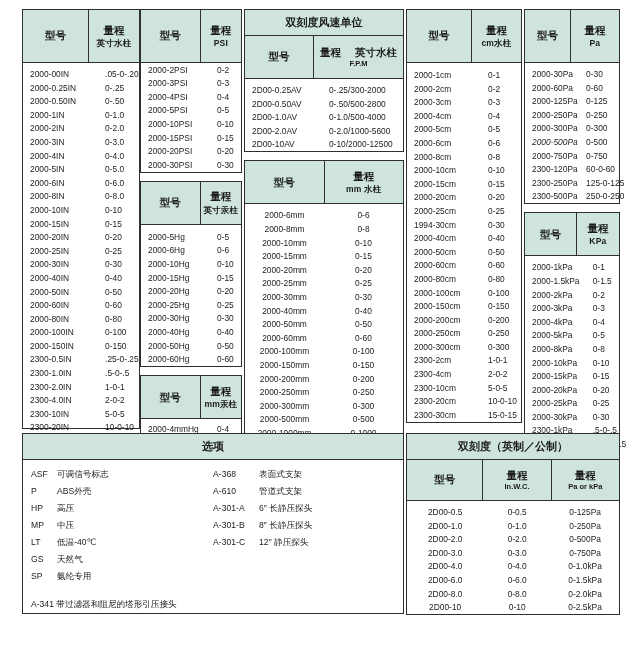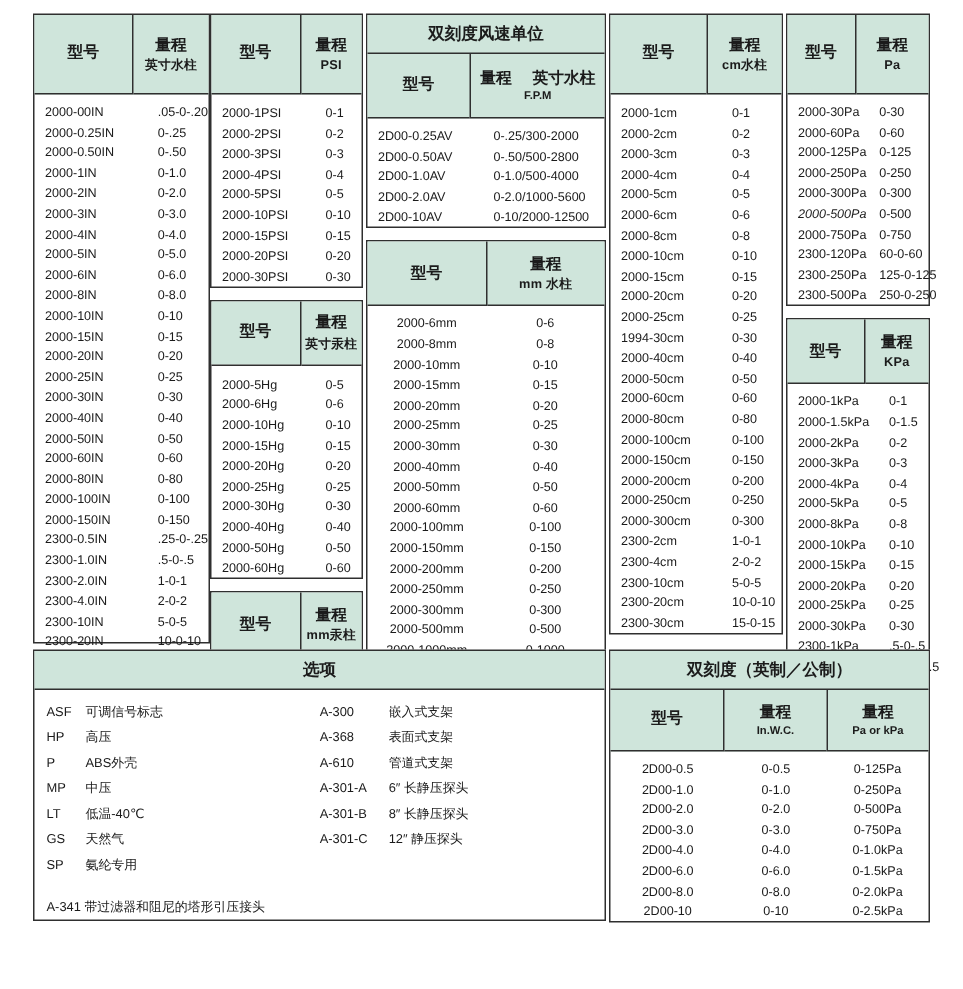--- a/index.html
+++ b/index.html
@@ -206,24 +206,20 @@
           <td class="hd-cell vsep" style="width:40%;">
             <span>量程</span>
             <span class="sub">PSI</span>
           </td>
         </tr>
       </tbody>
         </table>
       <table>
         <tbody>
             <tr>
-              <td class="rowcell c-model" style="width: 60%; padding-top: 8px;">2000-1PSI</td>
-              <td class="rowcell c-range" style="padding-top: 8px;">0-1</td>
-            </tr>
-            <tr>
               <td class="rowcell c-model" style="width: 60%;">2000-2PSI</td>
               <td class="rowcell c-range">0-2</td>
             </tr>
             <tr>
               <td class="rowcell c-model" style="width: 60%;">2000-3PSI</td>
               <td class="rowcell c-range">0-3</td>
             </tr>
             <tr>
               <td class="rowcell c-model" style="width: 60%;">2000-4PSI</td>
               <td class="rowcell c-range">0-4</td>
@@ -775,29 +771,28 @@
       </table>
     </div>
   </div>
 
   <div id="optBlock">
     <div class="opt-wrap">
       <div class="bigtitle">选项</div>
       <div class="opt-body">
         <div class="opt-left">
             <div class="opt-line"><span class="code">ASF</span><span>可调信号标志</span></div>
+            <div class="opt-line"><span class="code">P</span><span>ABS外壳</span></div>
             <div class="opt-line"><span class="code">HP</span><span>高压</span></div>
-            <div class="opt-line"><span class="code">P</span><span>ABS外壳</span></div>
             <div class="opt-line"><span class="code">MP</span><span>中压</span></div>
             <div class="opt-line"><span class="code">LT</span><span>低温-40℃</span></div>
             <div class="opt-line"><span class="code">GS</span><span>天然气</span></div>
             <div class="opt-line"><span class="code">SP</span><span>氨纶专用</span></div>
           </div>
         <div class="opt-right">
-            <div class="opt-line"><span class="codew">A-300</span><span>嵌入式支架</span></div>
             <div class="opt-line"><span class="codew">A-368</span><span>表面式支架</span></div>
             <div class="opt-line"><span class="codew">A-610</span><span>管道式支架</span></div>
             <div class="opt-line"><span class="codew">A-301-A</span><span>6″ 长静压探头</span></div>
             <div class="opt-line"><span class="codew">A-301-B</span><span>8″ 长静压探头</span></div>
             <div class="opt-line"><span class="codew">A-301-C</span><span>12″  静压探头</span></div>
           </div>
       </div>
       <div class="opt-foot">A-341 带过滤器和阻尼的塔形引压接头</div>
     </div>
   </div>

